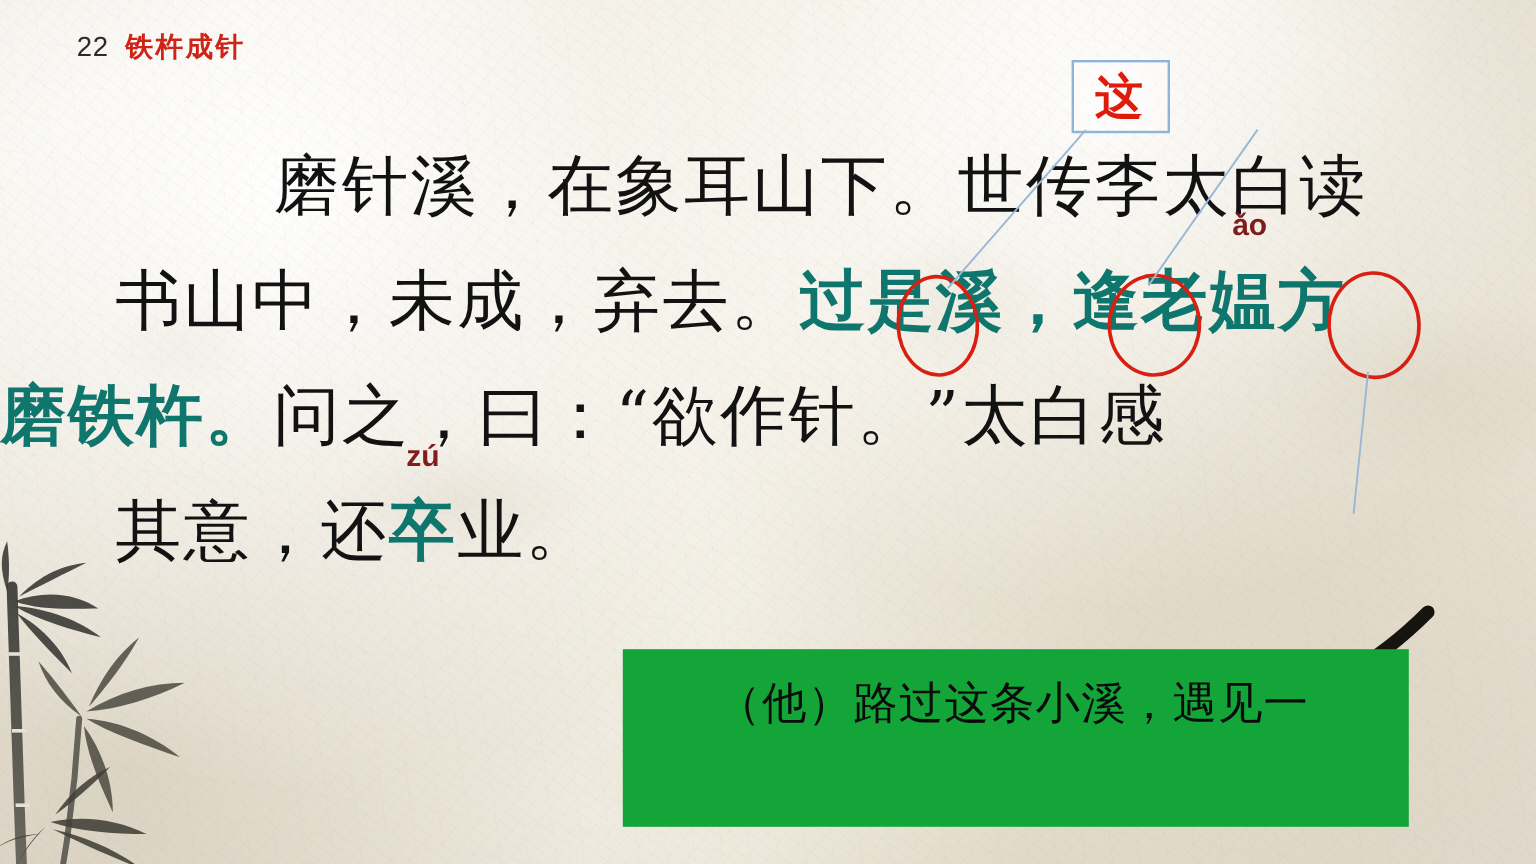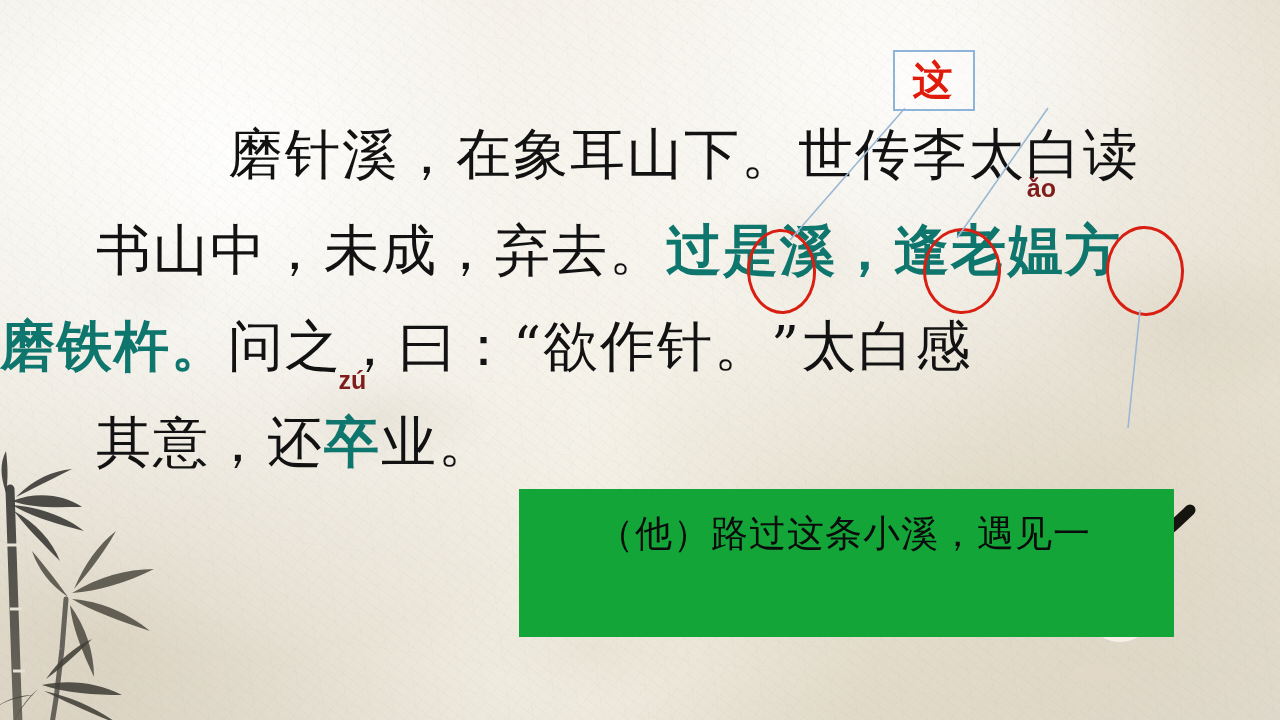--- a/index.html
+++ b/index.html
@@ -174,21 +174,21 @@
   #callout-yudao { left: 994px; top: 50px; width: 130px; height: 57px; }
   #callout-zhengzai { left: 1063px; top: 428px; width: 131px; height: 57px; }
 
   
   .leaders { position: absolute; inset: 0; z-index: 14; pointer-events: none; }
 
   
   .translation {
     position: absolute;
     left: 519px;
-    top: 489px;
+    top: 541px;
     width: 655px;
     height: 148px;
     background: #13a538;
     z-index: 18;
     box-sizing: border-box;
     padding: 14px 20px 10px 20px;
   }
   .translation .tline {
     font-family: "DejaVu Serif", serif;
     font-size: 37px;
@@ -202,20 +202,24 @@
 </head>
 <body>
 
 <div id="slide">
 
   <div class="paper-base"></div>
   <div class="paper-fibers"></div>
   <div class="paper-mottle"></div>
   <div class="paper-vignette"></div>
 
+  <div class="header">
+    <div class="header-num">22</div>
+    <div class="header-title">铁杵成针</div>
+  </div>
 
   <svg class="bamboo" viewBox="0 0 300 275">
     <defs>
       <linearGradient id="inkg" x1="0" y1="0" x2="0" y2="1">
         <stop offset="0%" stop-color="#2a2a28" stop-opacity="0.92"></stop>
         <stop offset="100%" stop-color="#3a3830" stop-opacity="0.75"></stop>
       </linearGradient>
     </defs>
 
     <path d="M16 40 L18 100 L20 160 L22 220 L24 275" stroke="url(#inkg)" stroke-width="9" fill="none" stroke-linecap="round"></path>

